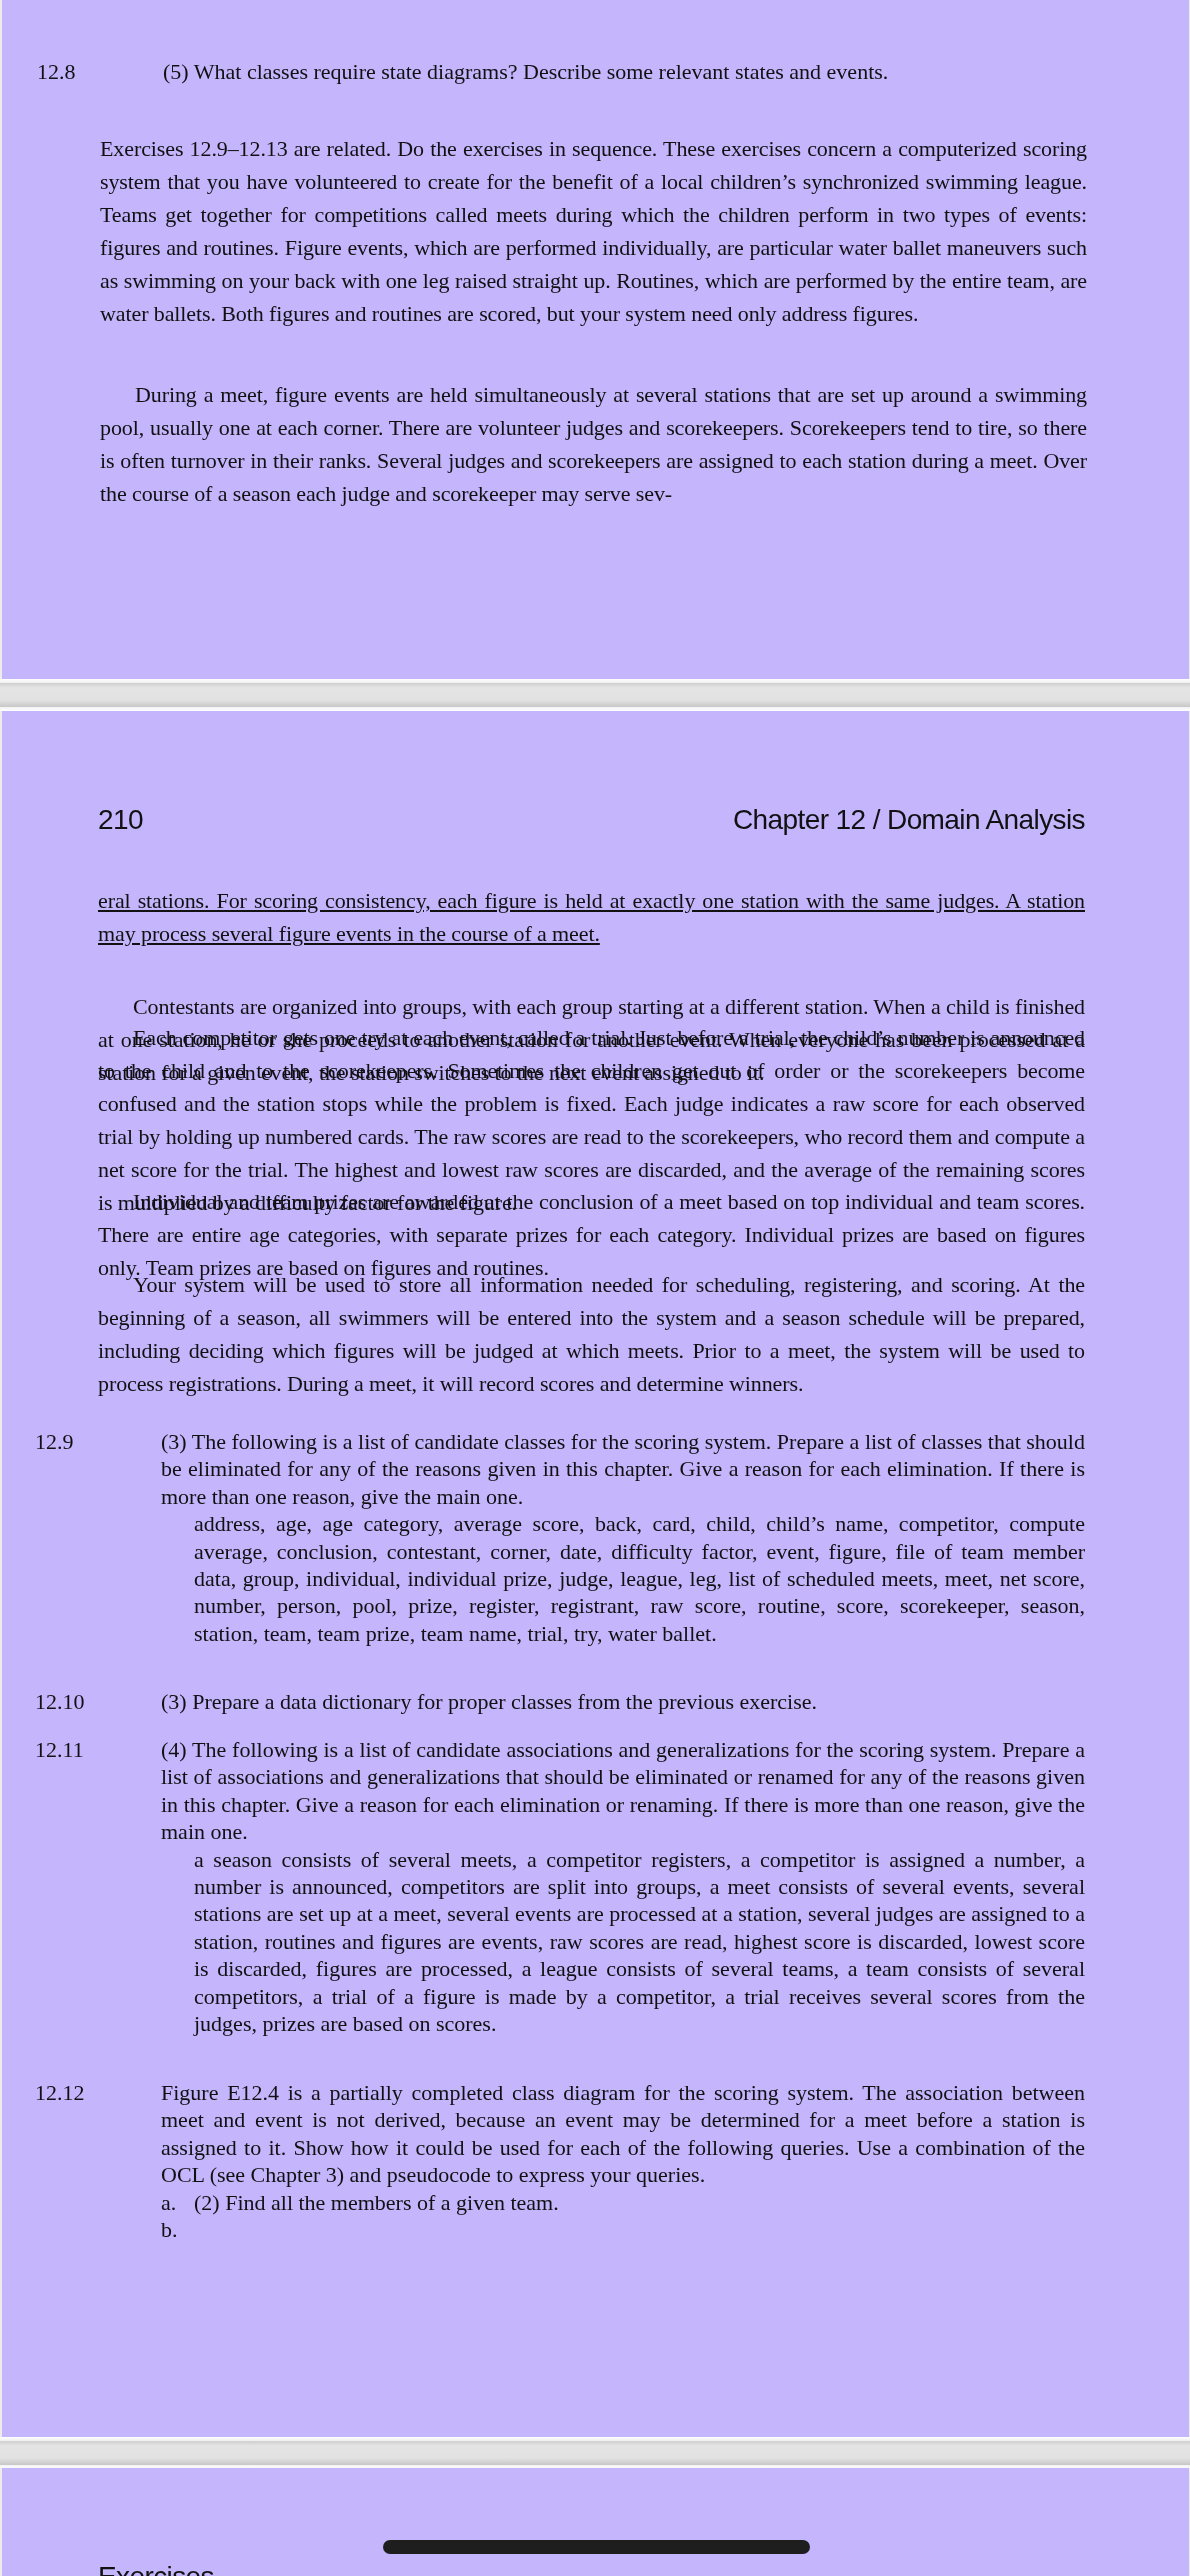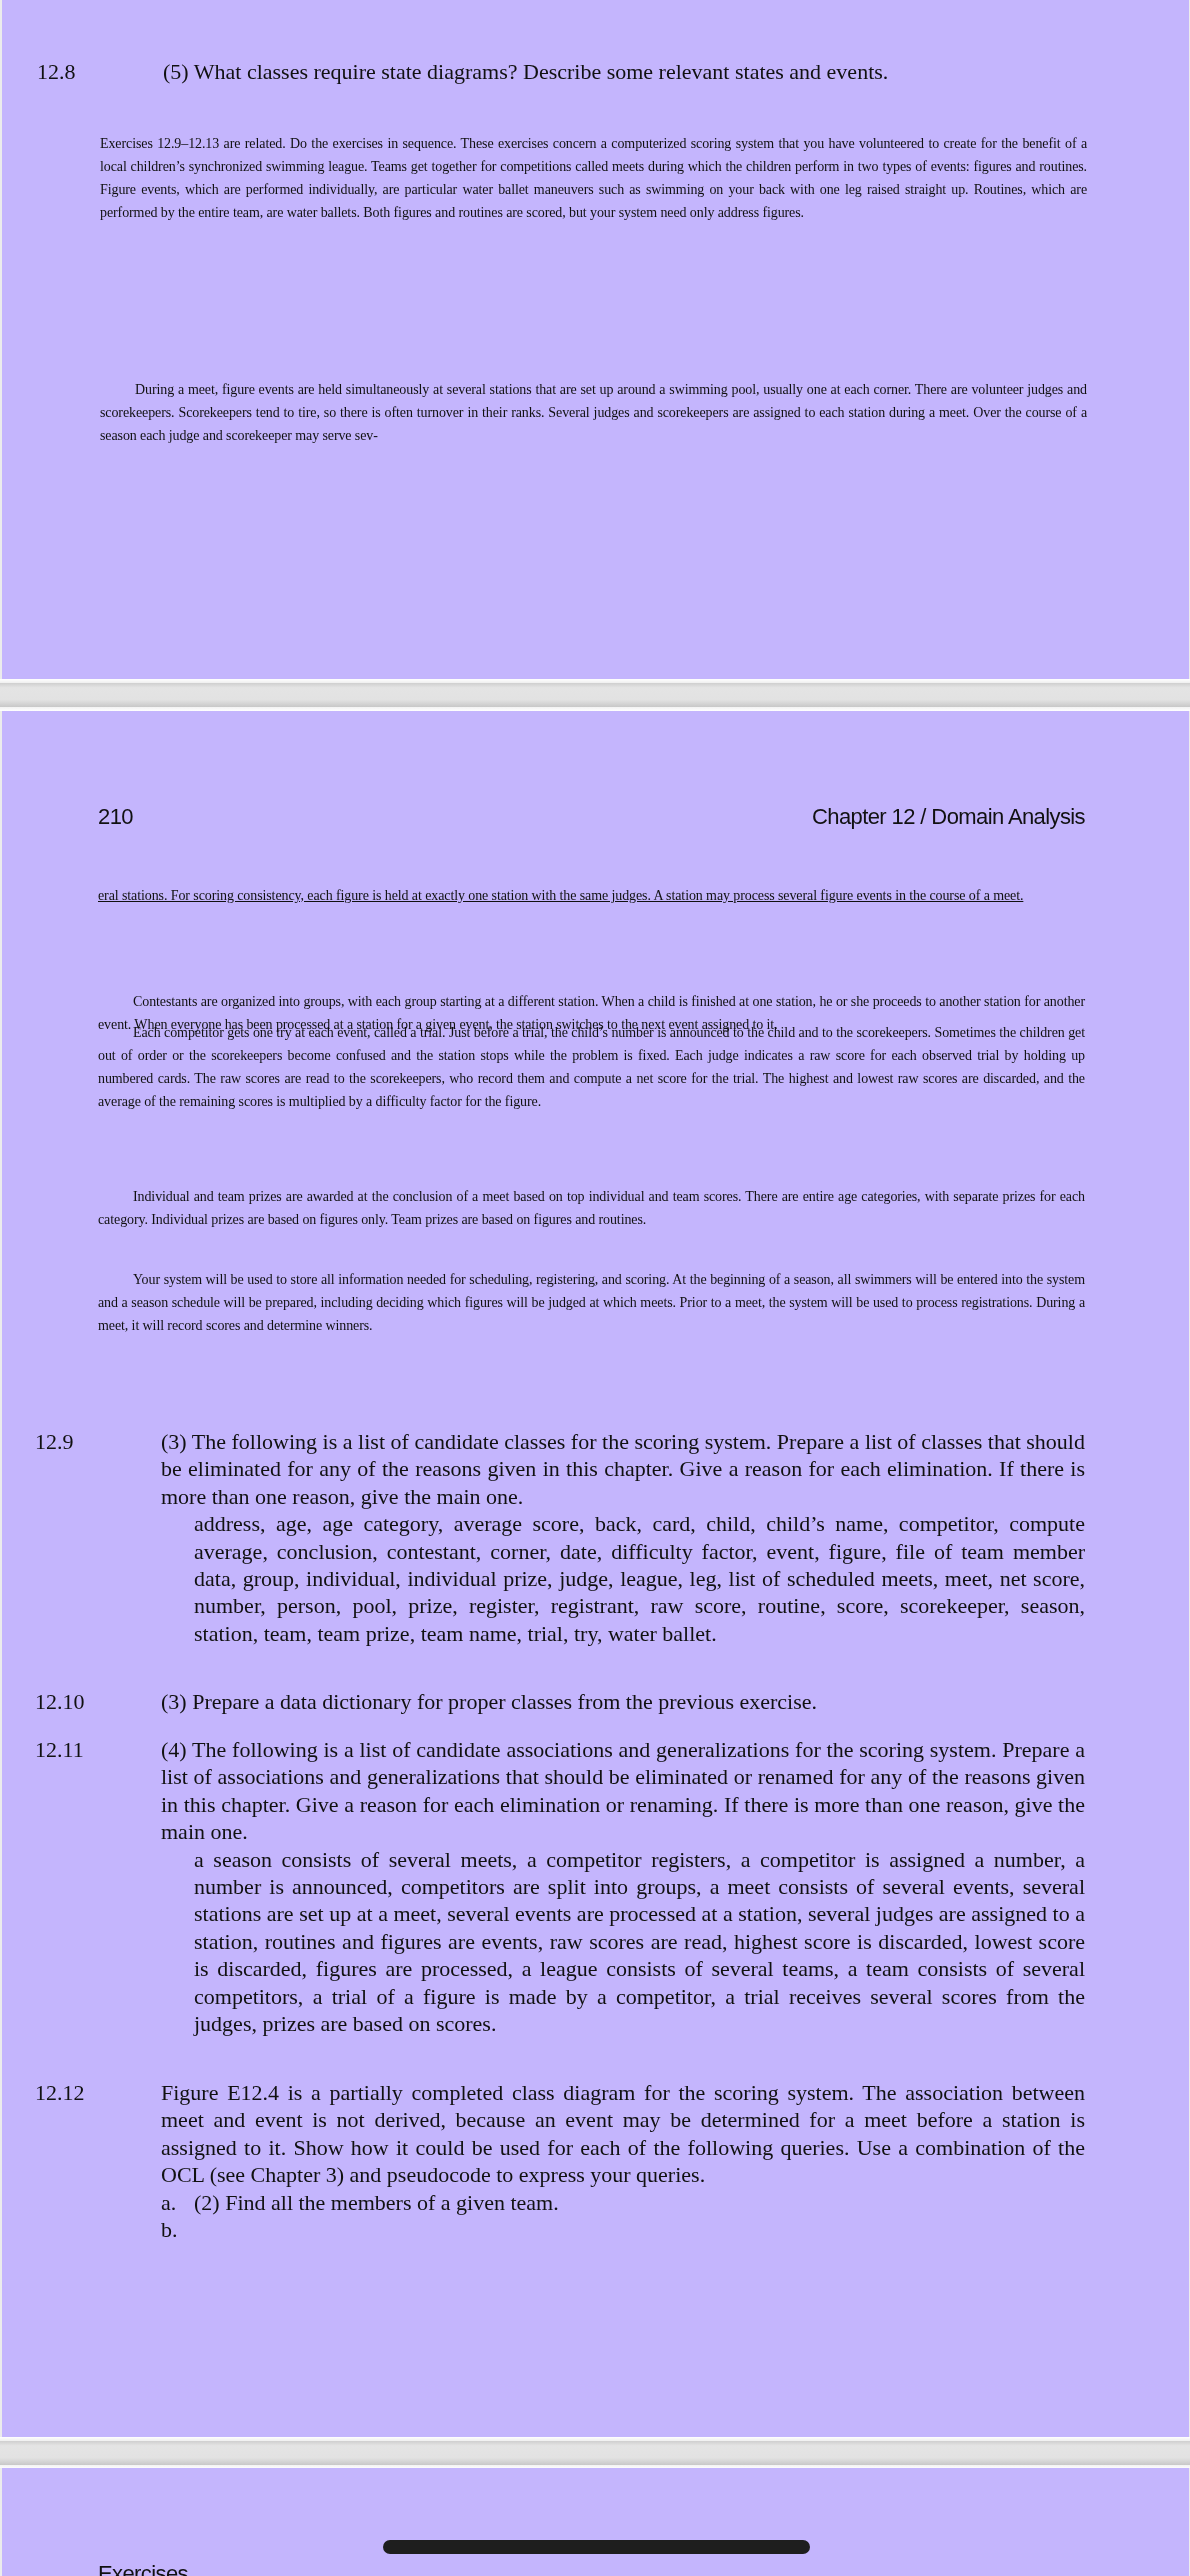--- a/index.html
+++ b/index.html
@@ -21,38 +21,38 @@
   .gap::before {
     content: ""; position: absolute; left: 0; right: 0; top: -3.7px; height: 3.7px;
     background: linear-gradient(to bottom, #ffffff, #efefef);
   }
   .gap::after {
     content: ""; position: absolute; left: 0; right: 0; bottom: -3.7px; height: 3.7px;
     background: linear-gradient(to bottom, #f2f2f2, #ffffff);
   }
   .txt {
     position: absolute; left: 98px; width: 987px;
-    font-size: 14px; line-height: 23px; letter-spacing: -0.1px;
+    font-size: 22px; line-height: 33px; letter-spacing: -0.1px;
   }
   .justify { text-align: justify; text-align-last: left; }
   .indent { text-indent: 35px; }
   .exnum { display: inline-block; width: 63px; }
   .ex {
     position: absolute; left: 98px; width: 987px;
     font-size: 22px; line-height: 27.4px; text-align: justify;
   }
   .ex .hang { padding-left: 63px; text-indent: -63px; }
   .ex .sub { padding-left: 96px; text-align: justify; }
   .ex .items { padding-left: 63px; }
   .ex .item { display: flex; }
   .ex .item .m { width: 33px; flex: none; }
   .runhead {
     position: absolute; left: 98px; width: 987px;
     font-family: "Liberation Sans", "DejaVu Sans", sans-serif;
-    font-size: 22px; display: flex; justify-content: space-between;
+    font-size: 28px; display: flex; justify-content: space-between;
     letter-spacing: -0.6px;
   }
   .clip { overflow: hidden; }
   .home-indicator {
     position: absolute; left: 383px; top: 2540px; width: 427px; height: 14px;
     background: #1e1e1e; border-radius: 7.4px;
   }
   .frag {
     position: absolute; top: -13px; left: 98px; width: 987px; height: 16.7px;
     overflow: hidden; color: #333; font-size: 22px;

